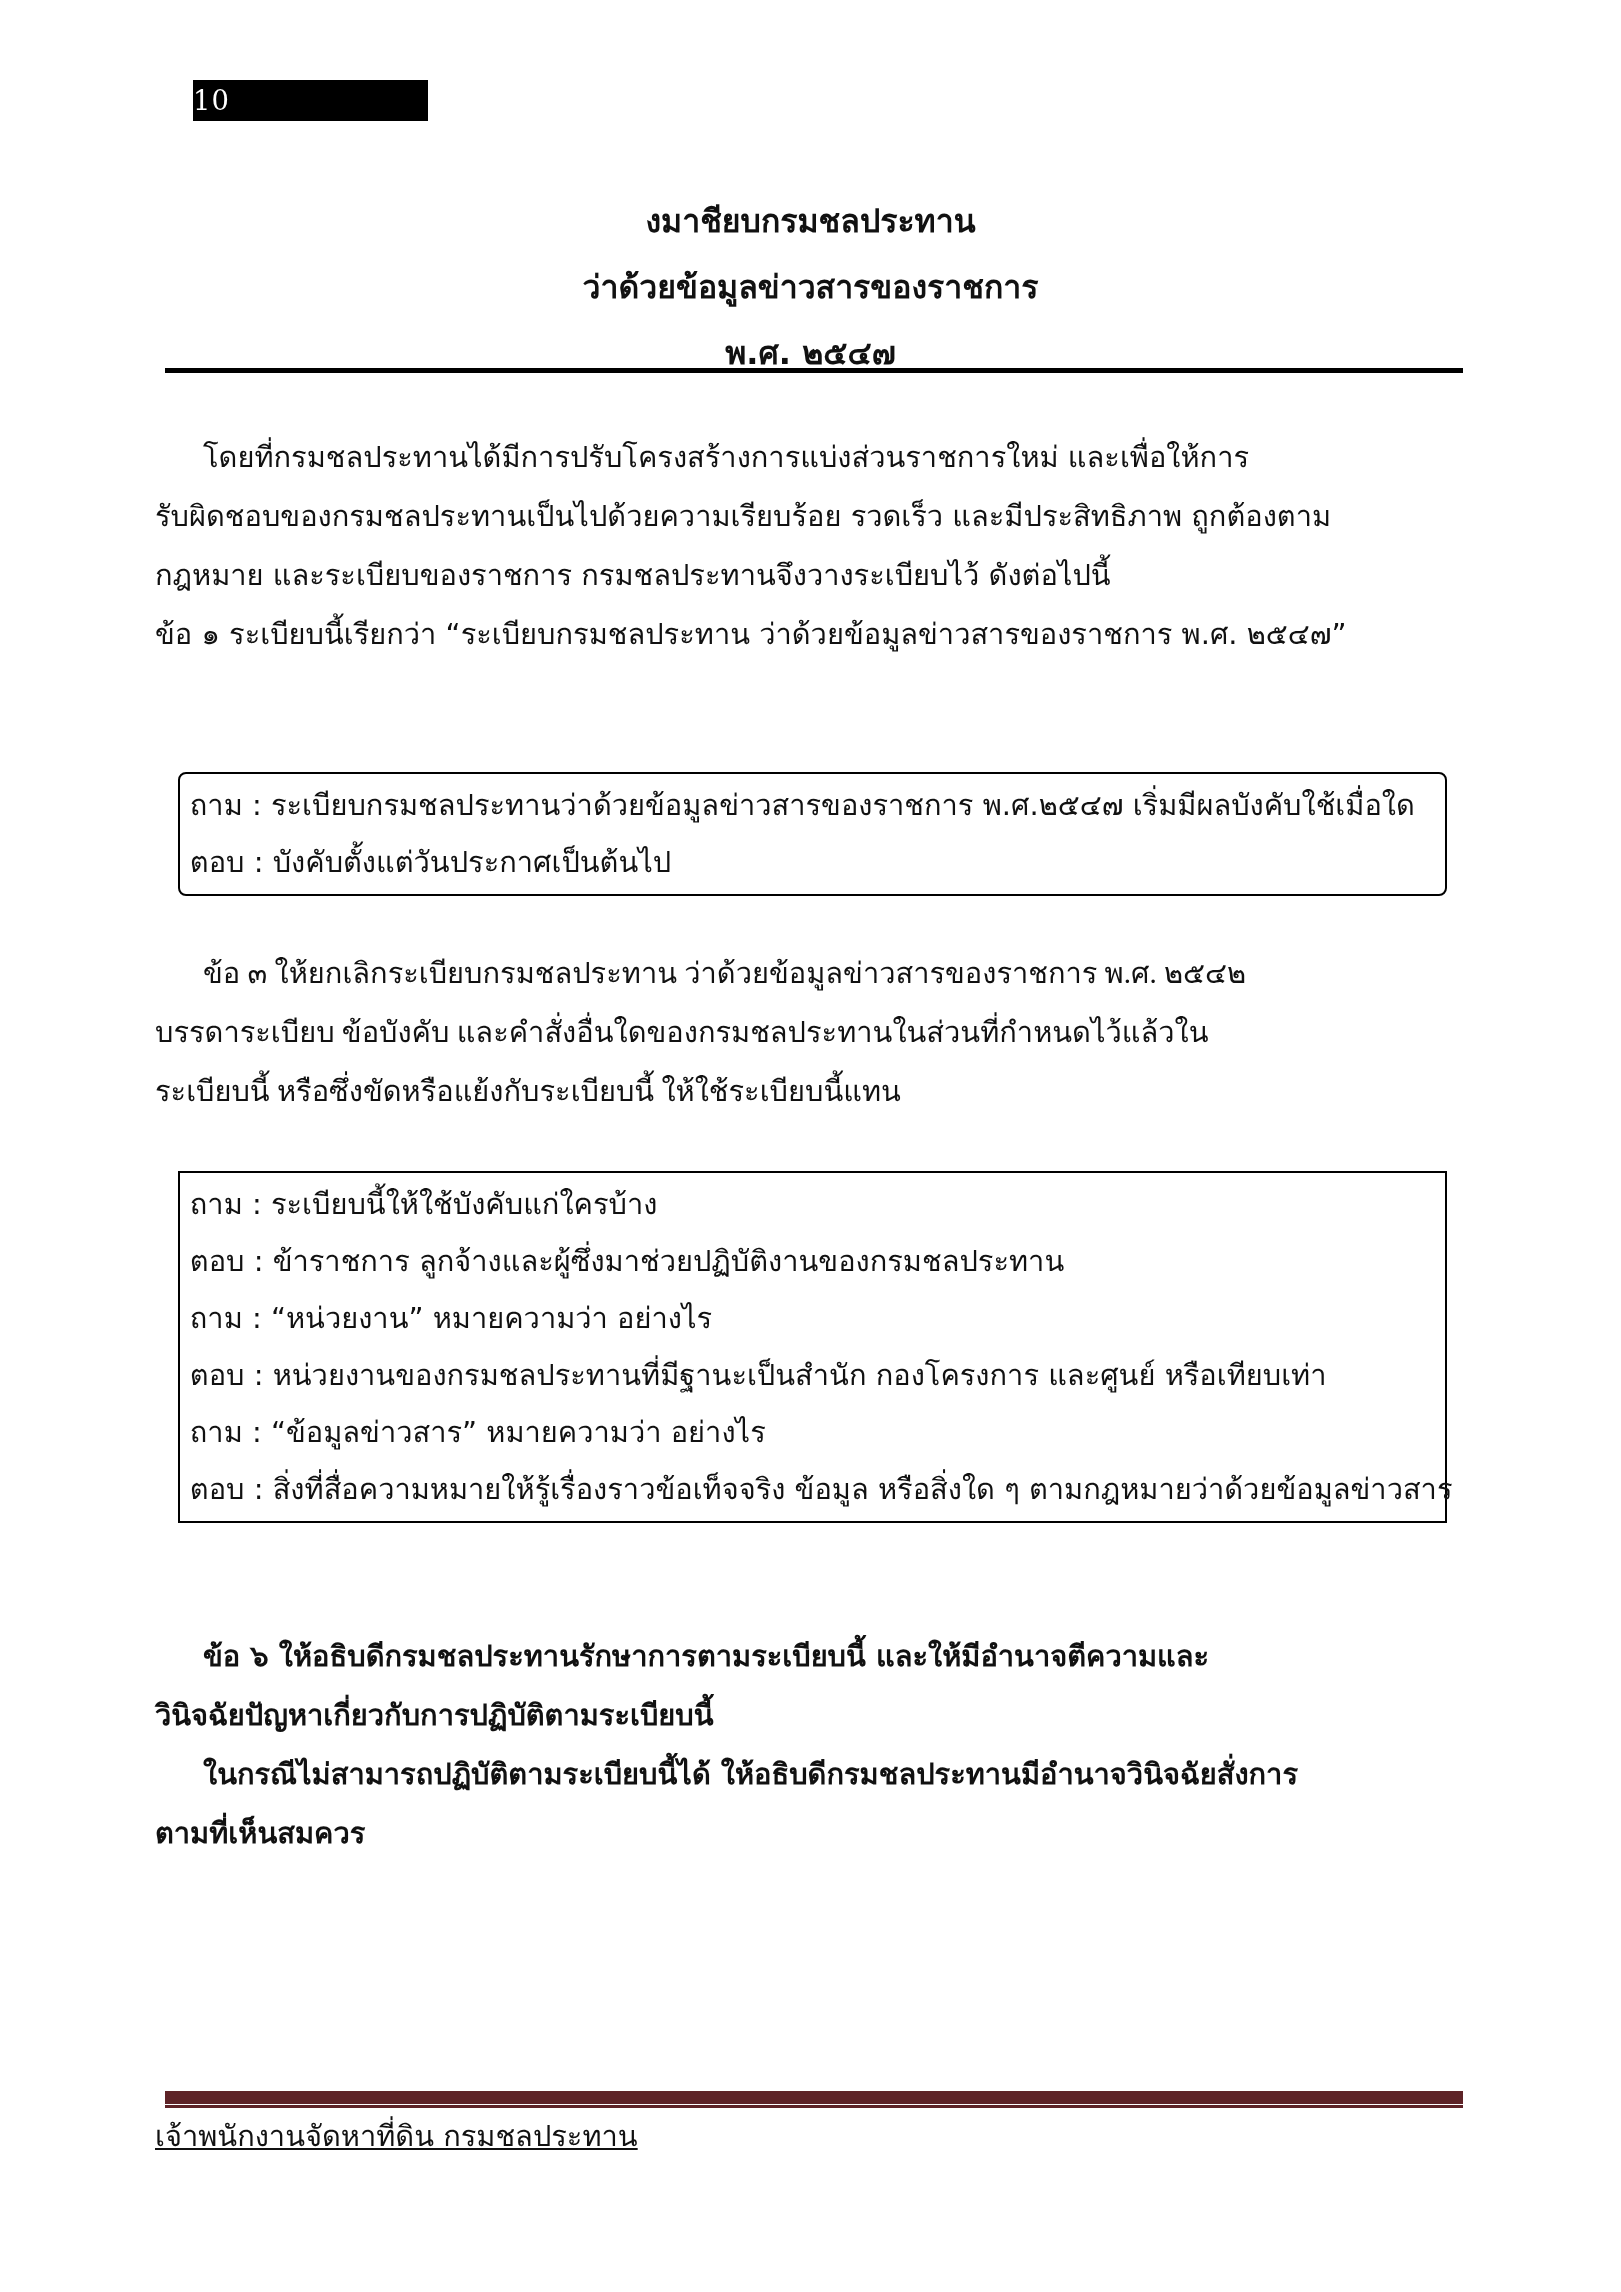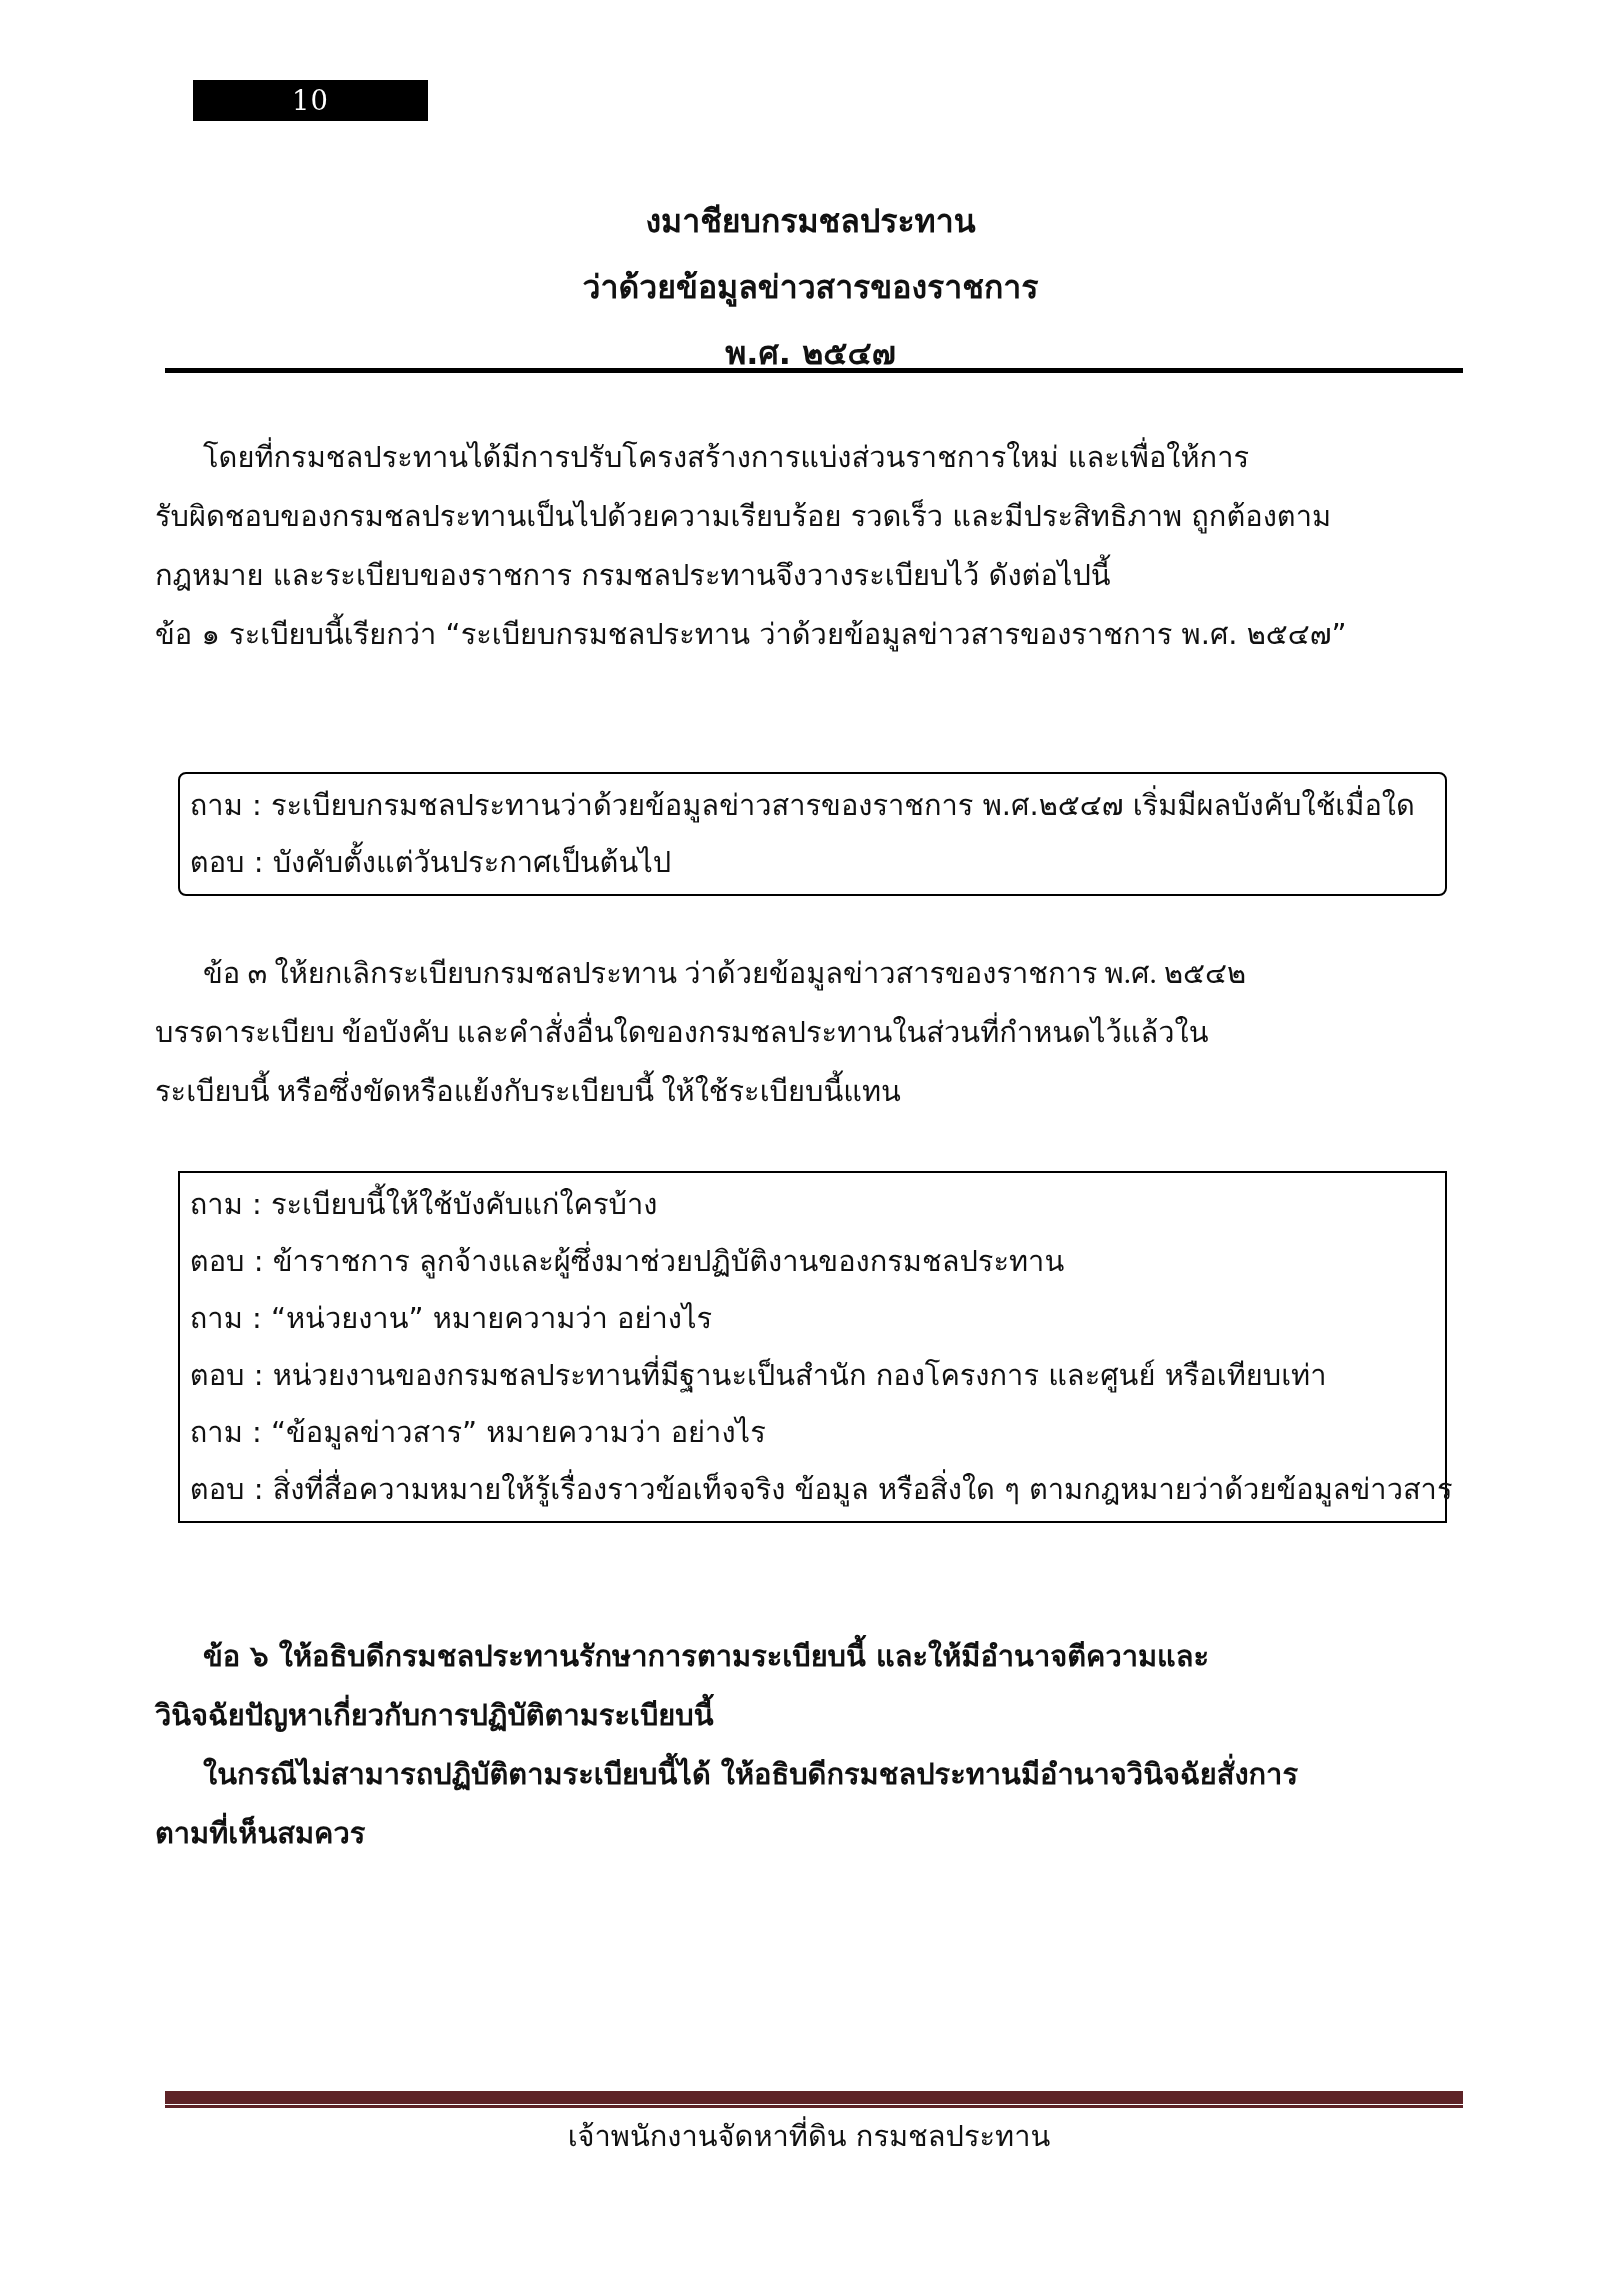--- a/index.html
+++ b/index.html
@@ -12,21 +12,21 @@
     font-family: "DejaVu Sans", "Liberation Sans", sans-serif;
     color: #111111;
     overflow: hidden;
   }
   .page-number-box {
     position: absolute;
     left: 193px; top: 80px;
     width: 235px; height: 41px;
     background: #000000;
     color: #ffffff;
-    display: flex; align-items: center; justify-content: center;
+    display: flex; align-items: center; justify-content: flex-start;
     font-size: 27.4px;
     font-family: "DejaVu Serif", serif;
     letter-spacing: 1px;
   }
   .title-block {
     position: absolute;
     left: 0; top: 188px;
     width: 100%;
     text-align: center;
     font-weight: bold;
@@ -70,24 +70,25 @@
   }
   .footer-rule-thin {
     position: absolute;
     left: 165px; top: 2105px;
     width: 1298px; height: 2.9px;
   }
   .footer-signature {
     position: absolute;
     left: 155px; top: 2115px;
     width: 1308px;
-    text-align: center;
+    text-align: left;
     font-size: 29px;
     line-height: 43px;
     white-space: nowrap;
+    text-decoration: underline;
   }
 </style>
 </head>
 <body>
 
 <div class="page">
 
   <div class="page-number-box">
     <span>10</span>
   </div>

